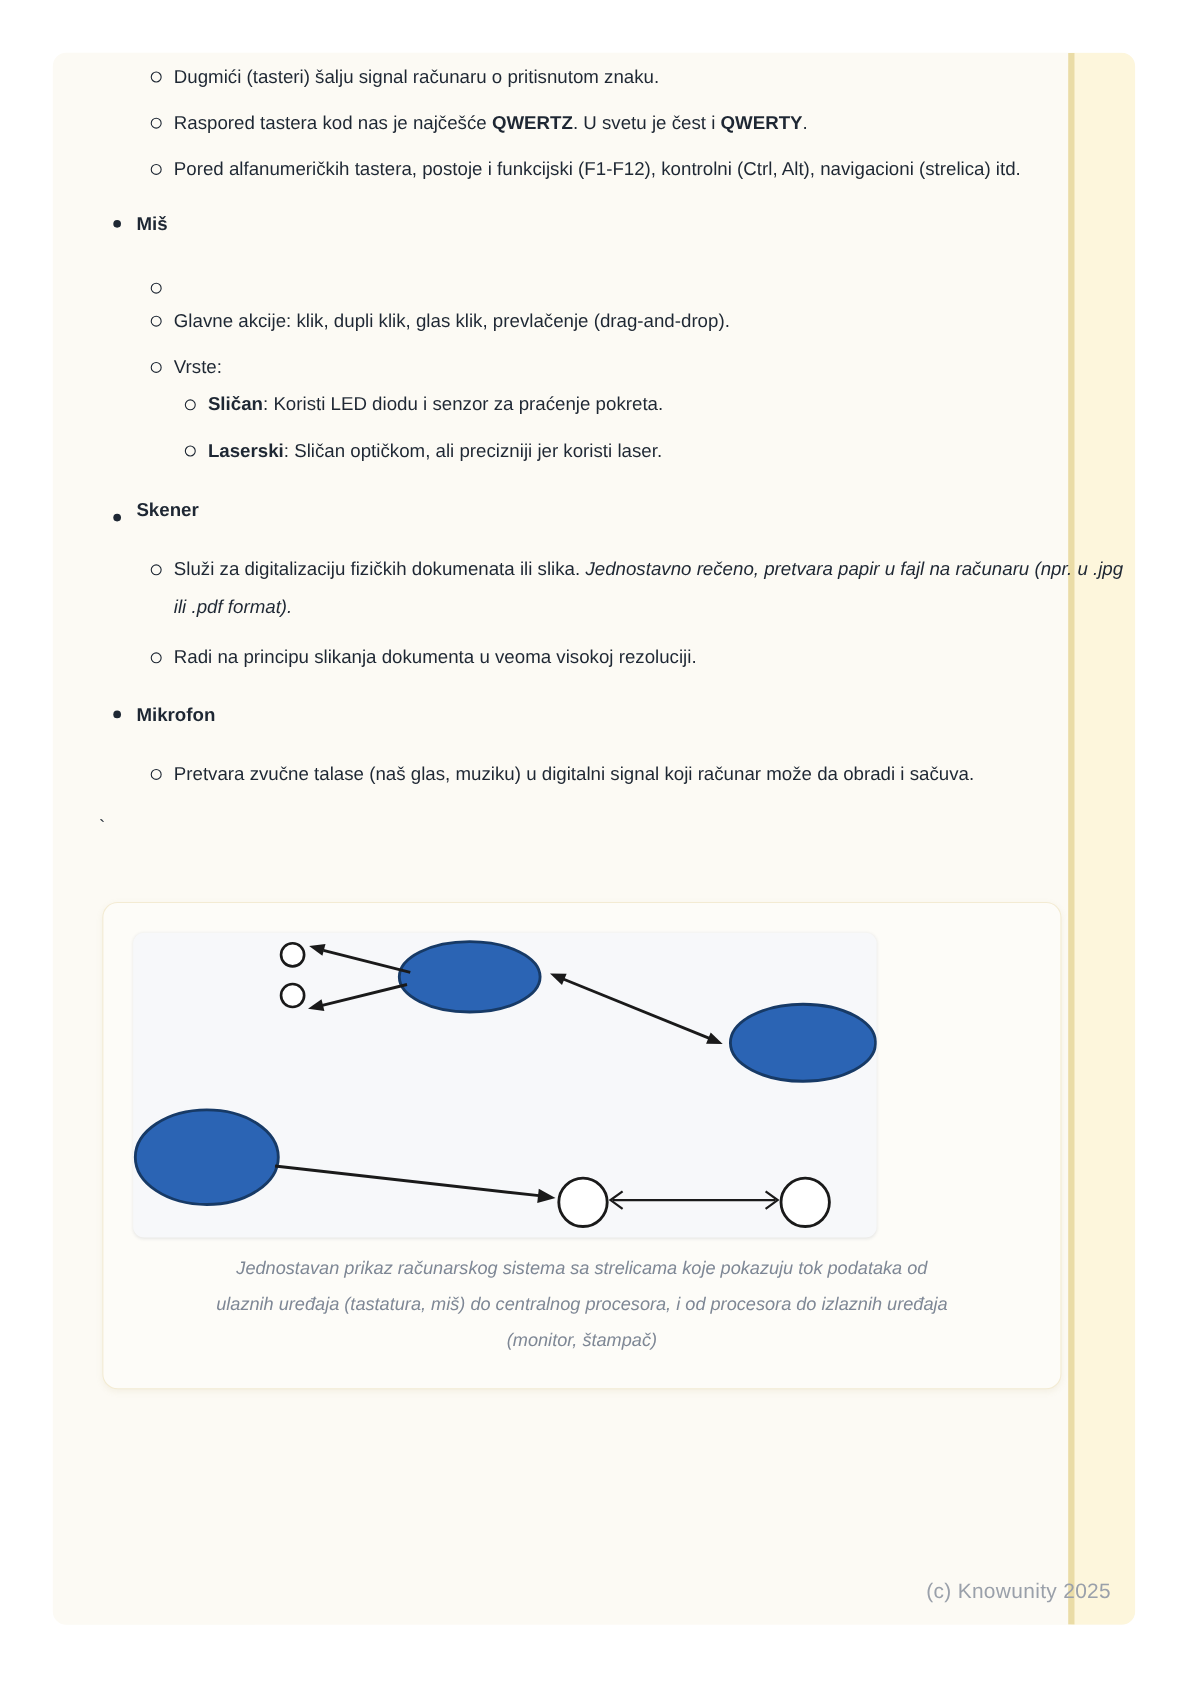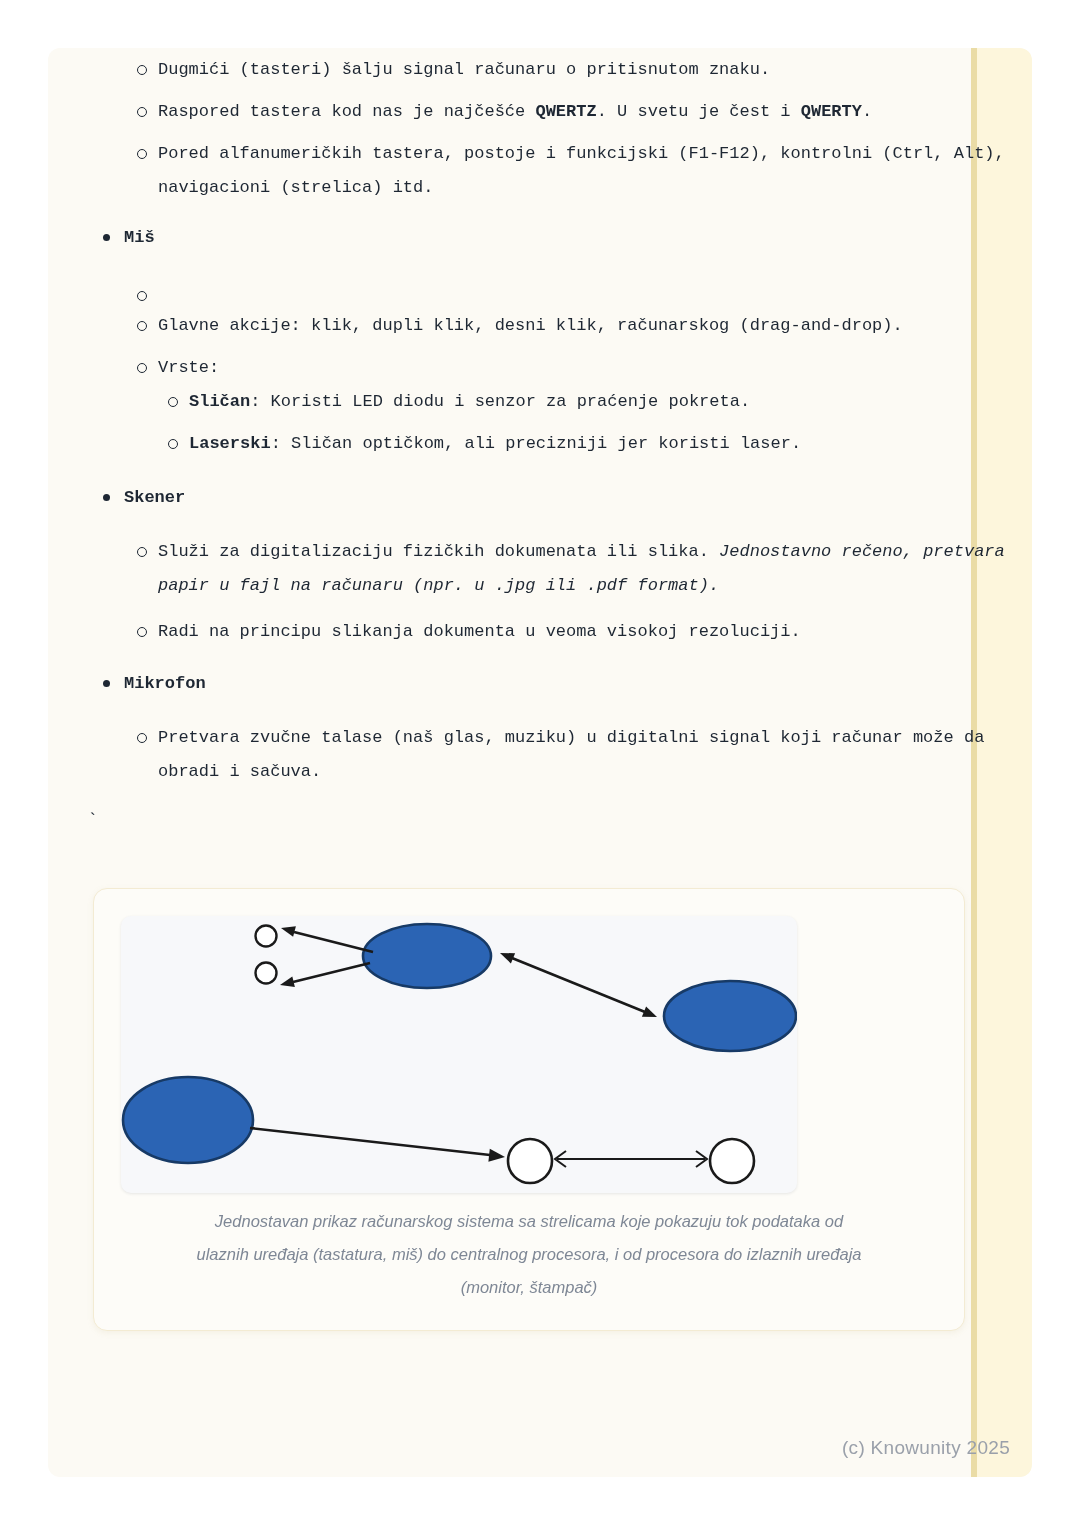--- a/index.html
+++ b/index.html
@@ -8,32 +8,32 @@
     position:absolute;left:48px;top:48px;width:984px;height:1429px;
     background:#fcfaf4;border-radius:12px;overflow:hidden;
   }
   .strip{
     position:absolute;top:0;right:0;bottom:0;width:55px;
     background:#fdf6dc;border-left:6px solid #eadca6;
     border-radius:0 12px 12px 0;
   }
   .content{position:relative;padding-top:5px;color:#1e2733;font-size:17px;line-height:34px;}
   .row{display:flex;align-items:flex-start;}
-  .row .txt{flex:1;font-family:Liberation Mono, monospace;}
+  .row .txt{flex:1;}
   .lvl0{padding-left:55px;}
   .lvl1{padding-left:89px;}
   .lvl2{padding-left:120px;}
   .gut{width:21px;flex:0 0 21px;display:flex;justify-content:flex-start;}
   .dot{width:7px;height:7px;border-radius:50%;background:#1e2733;margin-top:13px;}
   .circ{width:8px;height:8px;border-radius:50%;border:1.6px solid #1e2733;margin-top:12px;background:transparent;box-sizing:content-box;}
   .mb8{margin-bottom:8px;}
   .mb12{margin-bottom:12px;}
   .sect-title{font-weight:700;}
   .t-mis{margin-top:16px;margin-bottom:24px;}
-  .t-skener{margin-top:20px;margin-bottom:20px;}
+  .t-skener{margin-top:20px;margin-bottom:20px;align-items:center;}
   .t-mikrofon{margin-top:18px;margin-bottom:20px;}
   .seg-b{font-weight:700;}
   .seg-i{font-style:italic;}
   .stray{padding-left:42px;margin-top:14px;height:34px;color:#1e2733;}
   .card{
     margin:51px 0 0 45px;width:872px;box-sizing:border-box;
     background:#fdfcf8;border:1px solid #f3ebd3;border-radius:14px;
     padding:27px 27px 26px 27px;
     box-shadow:0 2px 6px rgba(180,160,100,0.10);
   }
@@ -88,21 +88,21 @@
     </div>
     <div class="row lvl1 mb8">
       <span class="gut">
           <span class="circ"></span>
         </span>
     </div>
     <div class="row lvl1 mb8">
       <span class="gut">
           <span class="circ"></span>
         </span>
-      <span class="txt"><span>Glavne akcije: klik, dupli klik, desni klik, računarskog (drag-and-drop).</span></span>
+      <span class="txt"><span>Glavne akcije: klik, dupli klik, glas klik, prevlačenje (drag-and-drop).</span></span>
     </div>
     <div class="row lvl1">
       <span class="gut">
           <span class="circ"></span>
         </span>
       <span class="txt"><span>Vrste:</span></span>
     </div>
     <div class="row lvl2 mb8">
       <span class="gut">
           <span class="circ"></span>

